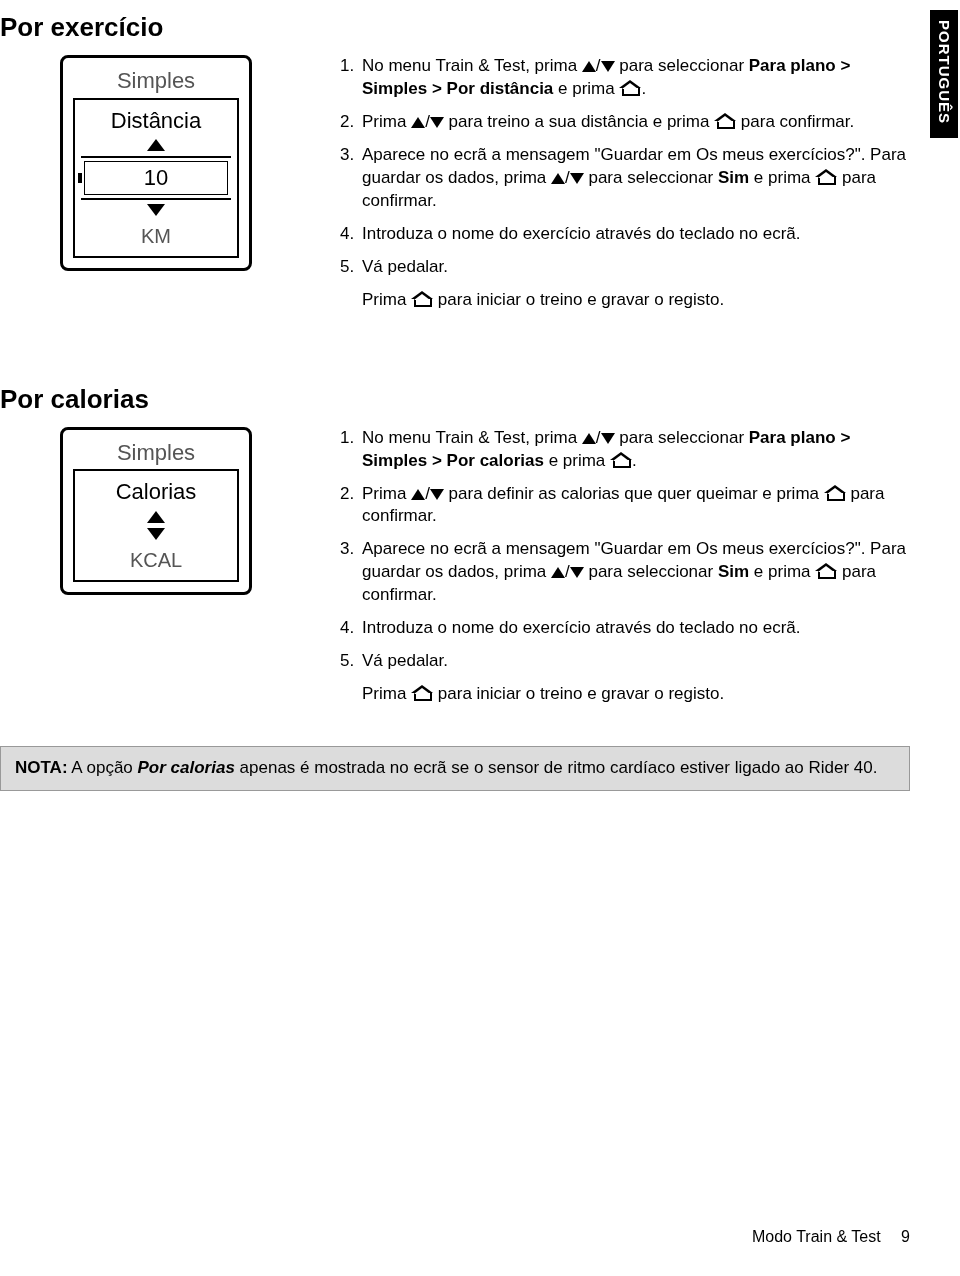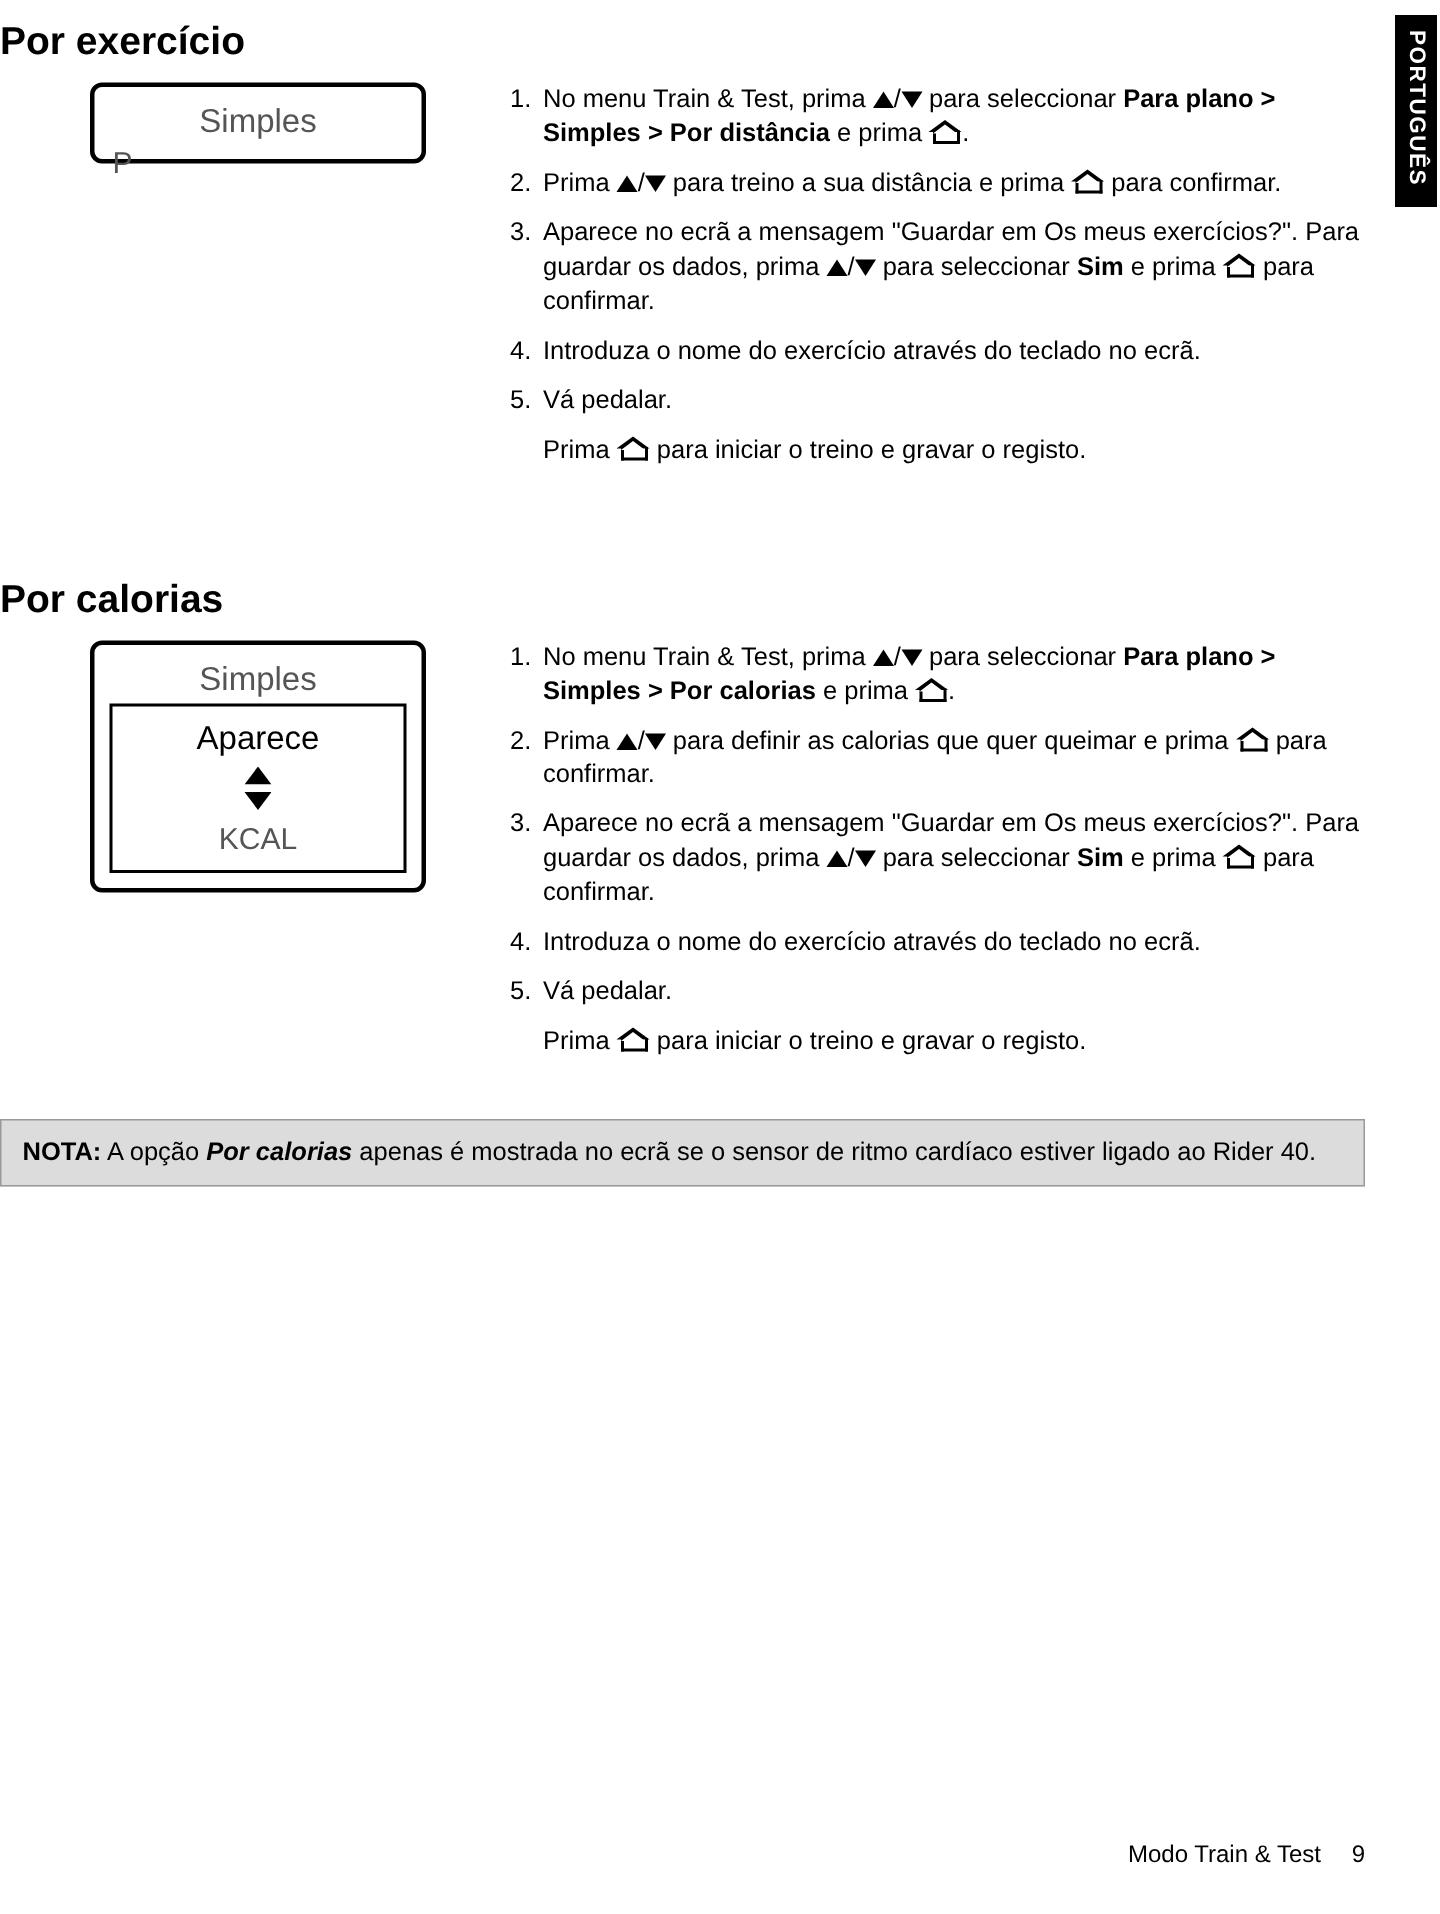--- a/index.html
+++ b/index.html
@@ -35,21 +35,21 @@
   .section-row {
     display: flex;
     align-items: flex-start;
     gap: 40px;
   }
   .screen-col { width: 300px; flex: 0 0 300px; padding-left: 60px; }
   .text-col { flex: 1; padding-top: 0; min-width: 0; }
 
   
   .device {
-    width: 224px;
+    width: 192px;
     border: 3px solid #000;
     border-radius: 8px;
     padding: 8px 10px 10px 10px;
     position: relative;
     background: #fff;
   }
   .device .top-label {
     font-size: 22px;
     color: #555;
     text-align: center;
@@ -166,20 +166,40 @@
 <body>
 
 <div class="side-tab">PORTUGUÊS</div>
 
 <h2 class="section-title">Por exercício</h2>
 <div class="section-row">
   <div class="screen-col">
     <div class="device">
       <div class="top-label">Simples</div>
       <div class="frag-label">P</div>
+      <div class="panel">
+        <div class="panel-title">Distância</div>
+        <div class="arrow-up">
+          <svg width="18" height="12">
+              <polygon points="9,0 18,12 0,12" fill="#000"></polygon>
+            </svg>
+        </div>
+        <div class="inner-value">
+          <div class="box">
+            <span class="tick-left"></span>
+            <span>10</span>
+          </div>
+        </div>
+        <div class="arrow-down">
+          <svg width="18" height="12">
+              <polygon points="0,0 18,0 9,12" fill="#000"></polygon>
+            </svg>
+        </div>
+        <div class="unit-label">KM</div>
+      </div>
     </div>
   </div>
 
   <div class="text-col">
     <ol class="steps">
       <li>
         <span>No menu Train &amp; Test, prima </span><span class="ic-up"></span>/<span class="ic-dn"></span><span> para seleccionar </span><b>Para plano &gt; Simples &gt; Por distância</b><span> e prima </span><span class="ic-home"><span class="cut"></span></span><span>.</span>
       </li>
       <li>
         <span>Prima </span><span class="ic-up"></span>/<span class="ic-dn"></span><span> para treino a sua distância e prima </span><span class="ic-home"><span class="cut"></span></span><span> para confirmar.</span>
@@ -197,21 +217,21 @@
 </div>
 
 <div class="section2">
 <h2 class="section-title">Por calorias</h2>
 <div class="section-row">
   <div class="screen-col">
     <div class="device">
       <div class="top-label">Simples</div>
       <div class="frag-label">P</div>
       <div class="panel">
-        <div class="panel-title">Aparece</div>
+        <div class="panel-title">Calorias</div>
         <div class="arrow-up">
           <svg width="18" height="12">
                 <polygon points="9,0 18,12 0,12" fill="#000"></polygon>
               </svg>
         </div>
         <div class="arrow-down">
           <svg width="18" height="12">
                 <polygon points="0,0 18,0 9,12" fill="#000"></polygon>
               </svg>
         </div>

